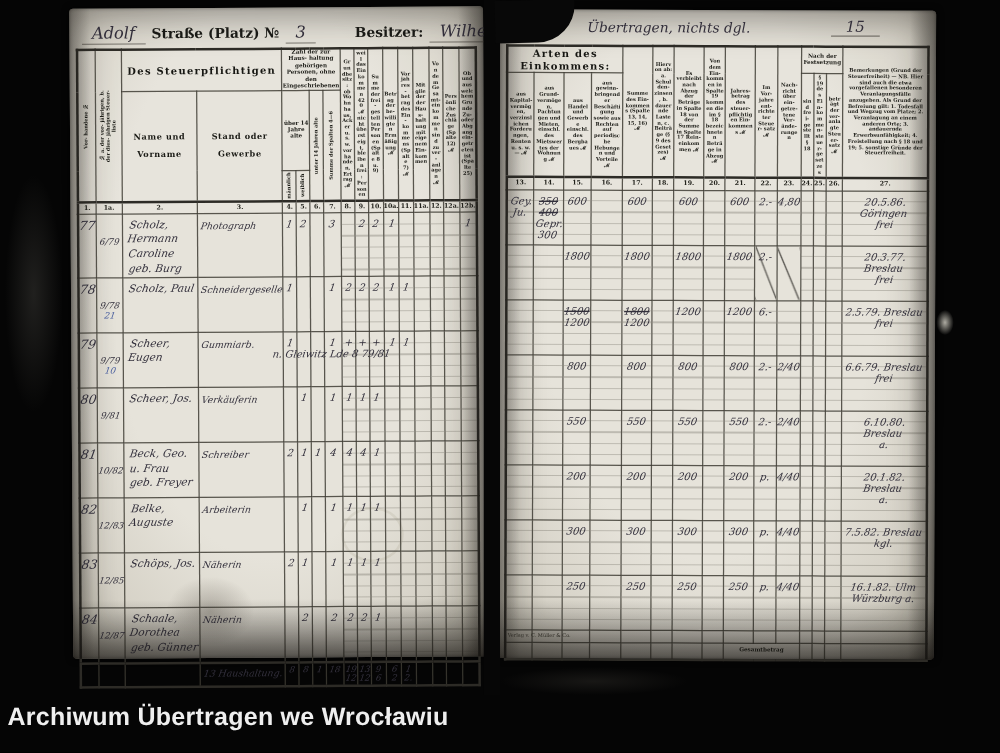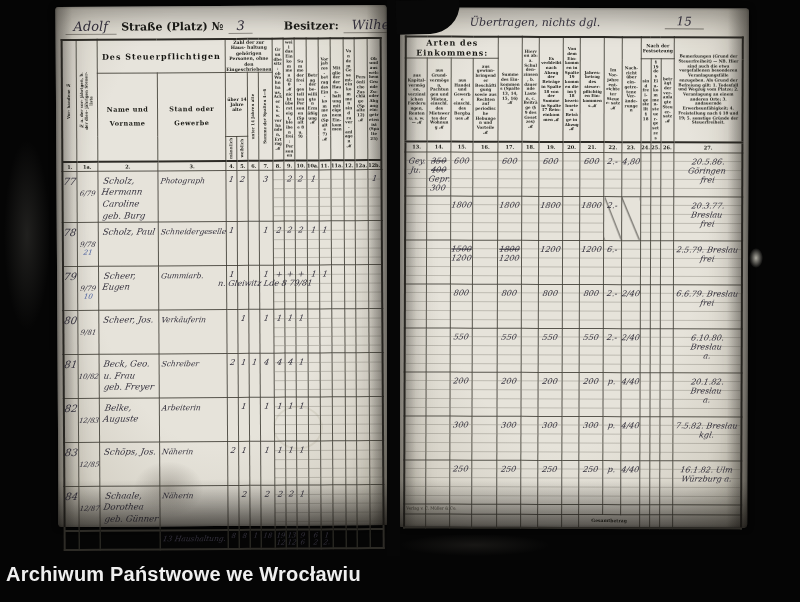--- a/index.html
+++ b/index.html
@@ -1497,14 +1497,14 @@
             </tr>
           </tbody>
         </table>
       </div>
     <div class="imprint">Verlag v. C. Müller &amp; Co.</div>
   </div>
 
   <div class="gutter"></div>
   <div class="fold-shadow"></div>
 
-  <div class="watermark">Archiwum Państwowe we Wrocławiu</div>
+  <div class="watermark">Archiwum Übertragen we Wrocławiu</div>
 </div>
 
 </body></html>

